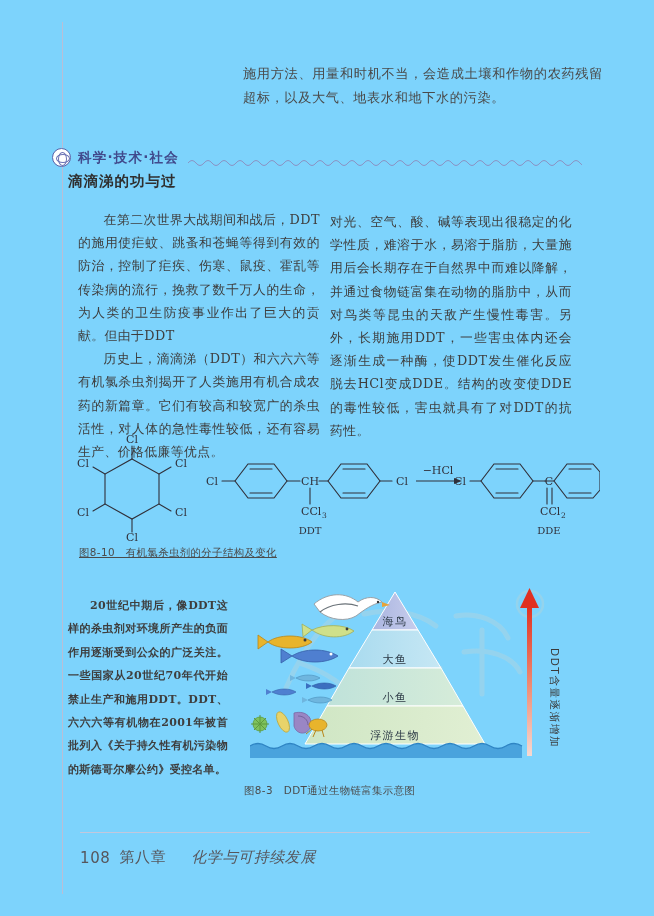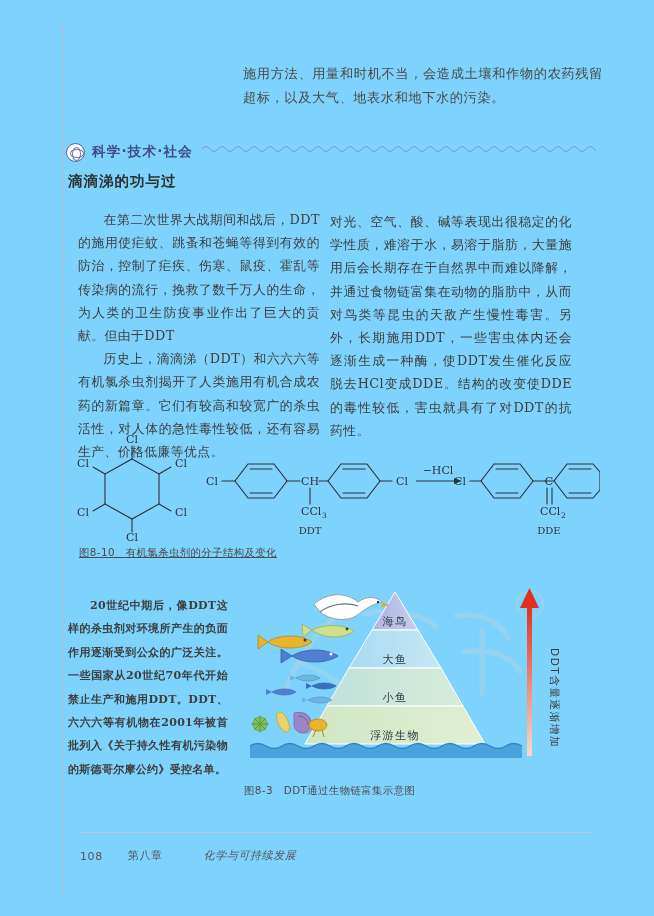--- a/index.html
+++ b/index.html
@@ -35,23 +35,23 @@
     font-size: 13.2px;
     line-height: 24px;
     letter-spacing: 0.6px;
     color: #4a4a4a;
     text-align: justify;
   }
 
   
   .sts-banner {
     position: absolute;
-    left: 66px; top: 143px;
+    left: 52px; top: 143px;
     width: 530px; height: 24px;
-    display: flex; align-items: flex-start;
+    display: flex; align-items: flex-end;
   }
   .sts-logo {
     width: 19px; height: 19px;
     border-radius: 50%;
     border: 1.6px solid #5a63a8;
     position: relative;
     flex: 0 0 auto;
     background: #fff;
   }
   .sts-logo::before {
@@ -169,24 +169,24 @@
   .footer-rule {
     position: absolute;
     left: 80px; top: 832px;
     width: 510px; height: 1px;
     background: #c3c7dc;
   }
   .footer {
     position: absolute;
     left: 80px; top: 848px;
     font-family: "DejaVu Sans", "Liberation Sans", sans-serif;
-    font-size: 11px;
+    font-size: 15px;
     color: #56565c;
     letter-spacing: 0.6px;
-    display: flex; align-items: flex-end; gap: 25px;
+    display: flex; align-items: center; gap: 9px;
   }
   .footer .pg { font-weight: normal; }
   .footer .ch { }
   .footer .ttl { margin-left: 16px; font-style: italic; }
 
   
   text.chem {
     font-family: "DejaVu Serif", "Liberation Serif", serif;
     font-size: 11px;
     fill: #30303a;

